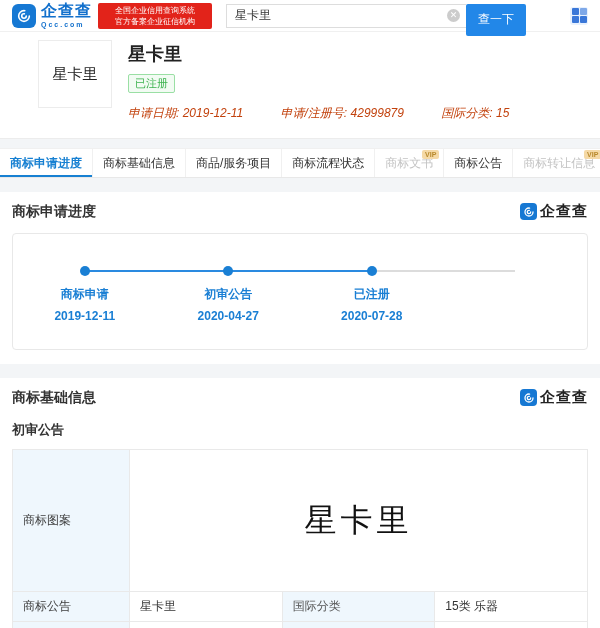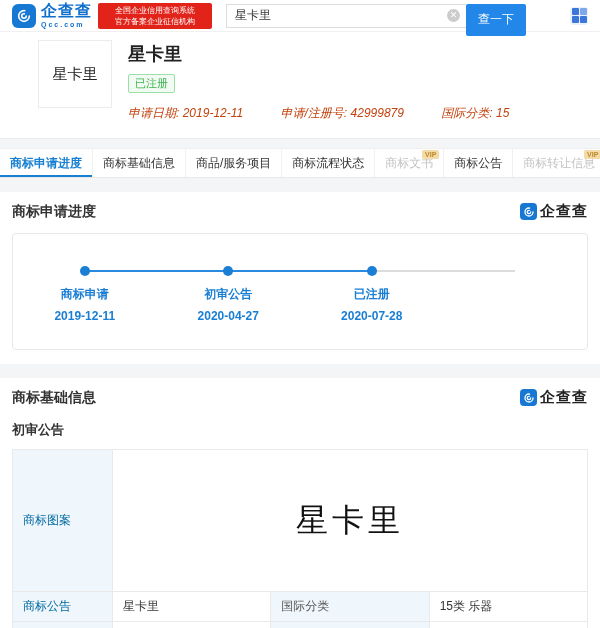--- a/index.html
+++ b/index.html
@@ -60,21 +60,21 @@
   .tl-col.done .tl-dot { background:#1a7fd4; }
   .tl-col.pending .tl-dot { background:#c3c7cb; }
   .tl-label { margin-top:10px; font-size:12px; }
   .tl-date { margin-top:6px; font-size:12px; }
   .tl-col.done .tl-label, .tl-col.done .tl-date { color:#1a7fd4; }
   .tl-col.pending .tl-label, .tl-col.pending .tl-date { color:#9aa0a6; }
   
   .subtitle { margin-top:14px; font-size:13px; font-weight:bold; color:#333; }
   table.info { margin-top:10px; width:576px; border-collapse:collapse; table-layout:fixed; }
   table.info td { border:1px solid #e9e9e9; font-size:12px; padding:6px 10px; vertical-align:middle; }
-  td.lbl { background:#eff7fd; color:#0369a1; width:100px; }
+  td.lbl { background:#eff7fd; color:#404040; width:117px; }
   td.lbl2 { background:#eff7fd; color:#555; width:113px; }
   td.val { color:#333; width:172px; }
   td.val2 { color:#333; }
   tr.img-row td { height:142px; }
   .tm-big { text-align:center; font-family:"Liberation Serif","DejaVu Serif",serif; font-size:32px; color:#111; letter-spacing:4px; }
 </style>
 </head>
 <body>
 
 <div class="topbar">

